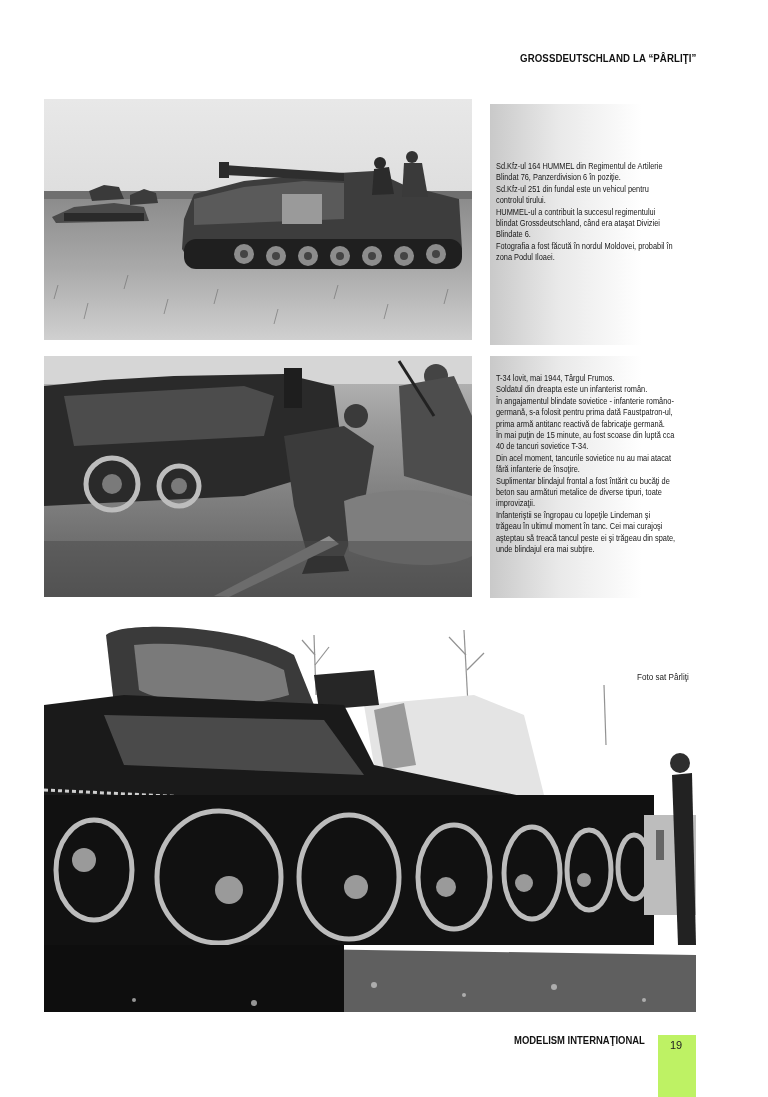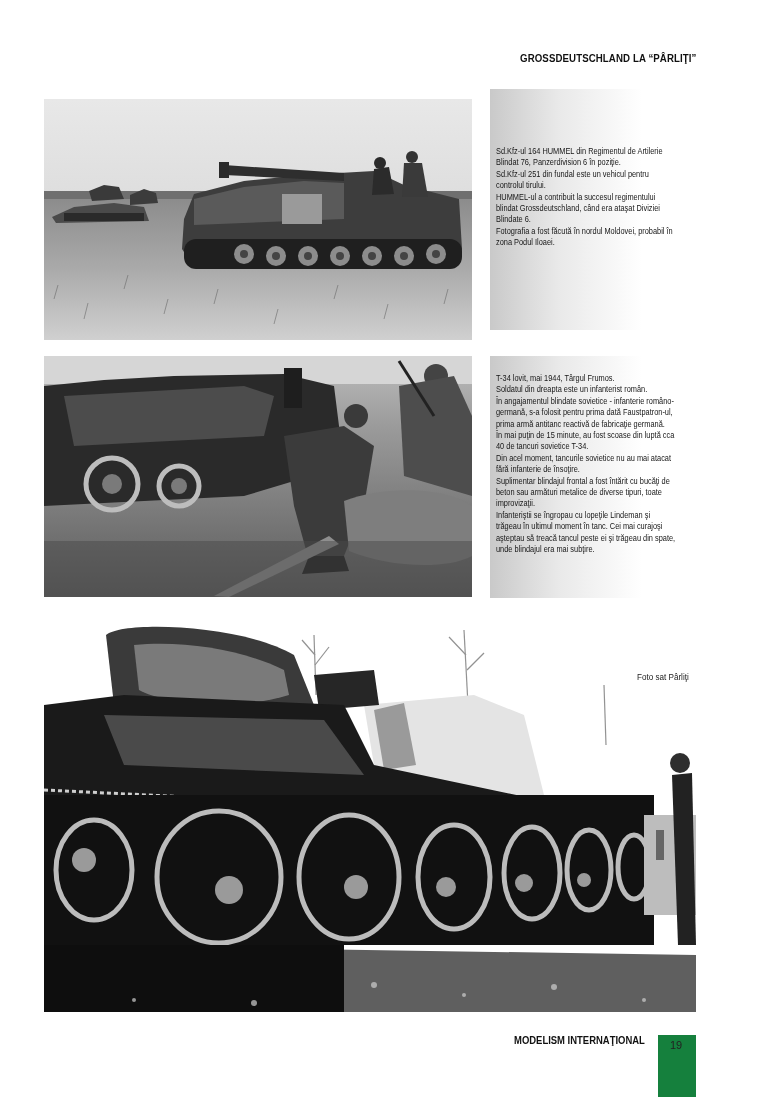--- a/index.html
+++ b/index.html
@@ -4,31 +4,31 @@
 <style>
   html, body { margin: 0; padding: 0; background: #ffffff; }
   body { width: 768px; height: 1097px; position: relative; overflow: hidden; font-family: "Liberation Sans", sans-serif; color: #111; }
   .header-title { position: absolute; top: 52px; right: 72px; font-family: "Liberation Sans", sans-serif; font-weight: bold; font-size: 11px; letter-spacing: 0.1px; transform: scaleX(0.88); transform-origin: right center; color: #111; white-space: nowrap; }
   .photo { position: absolute; overflow: hidden; }
   .photo svg { display: block; width: 100%; height: 100%; }
   #photo1 { left: 44px; top: 99px; width: 428px; height: 241px; }
   #photo2 { left: 44px; top: 356px; width: 428px; height: 241px; }
   #photo3 { left: 44px; top: 615px; width: 652px; height: 397px; }
   .caption-panel { position: absolute; left: 490px; width: 152px; background: linear-gradient(to right, #c9c9c9 0%, #e9e9e9 45%, #ffffff 100%); }
-  #panel1 { top: 89px; height: 241px; }
+  #panel1 { top: 104px; height: 241px; }
   #panel2 { top: 356px; height: 242px; }
   .caption { position: absolute; left: 6px; width: 210px; font-size: 8.6px; line-height: 11.4px; color: #161616; transform: scaleX(0.86); transform-origin: left top; }
   .caption p { margin: 0; }
   #caption1 { top: 57px; }
   #caption2 { top: 17px; }
   .photo-credit { position: absolute; left: 637px; top: 672px; font-size: 9px; color: #222; transform: scaleX(0.9); transform-origin: left top; white-space: nowrap; }
   .footer { position: absolute; top: 1034px; left: 482px; white-space: nowrap; font-size: 11px; margin-left: 32px; }
   .footer .mag { font-weight: bold; display: inline-block; transform: scaleX(0.86); transform-origin: left center; }
   .footer .issue { position: absolute; left: 144px; top: 0; font-size: 10.5px; }
-  .page-box { position: absolute; left: 658px; top: 1035px; width: 38px; height: 62px; background: #15803d; }
+  .page-box { position: absolute; left: 658px; top: 1035px; width: 38px; height: 62px; background: #bef264; }
   .page-num { position: absolute; left: 12px; top: 4px; font-size: 11px; color: #222; }
 </style>
 </head>
 <body>
 
 <div class="header-title">GROSSDEUTSCHLAND LA “PÂRLIŢI”</div>
 
 <div class="photo" id="photo1">
   <svg viewBox="0 0 428 241" preserveAspectRatio="none">
     <defs>

